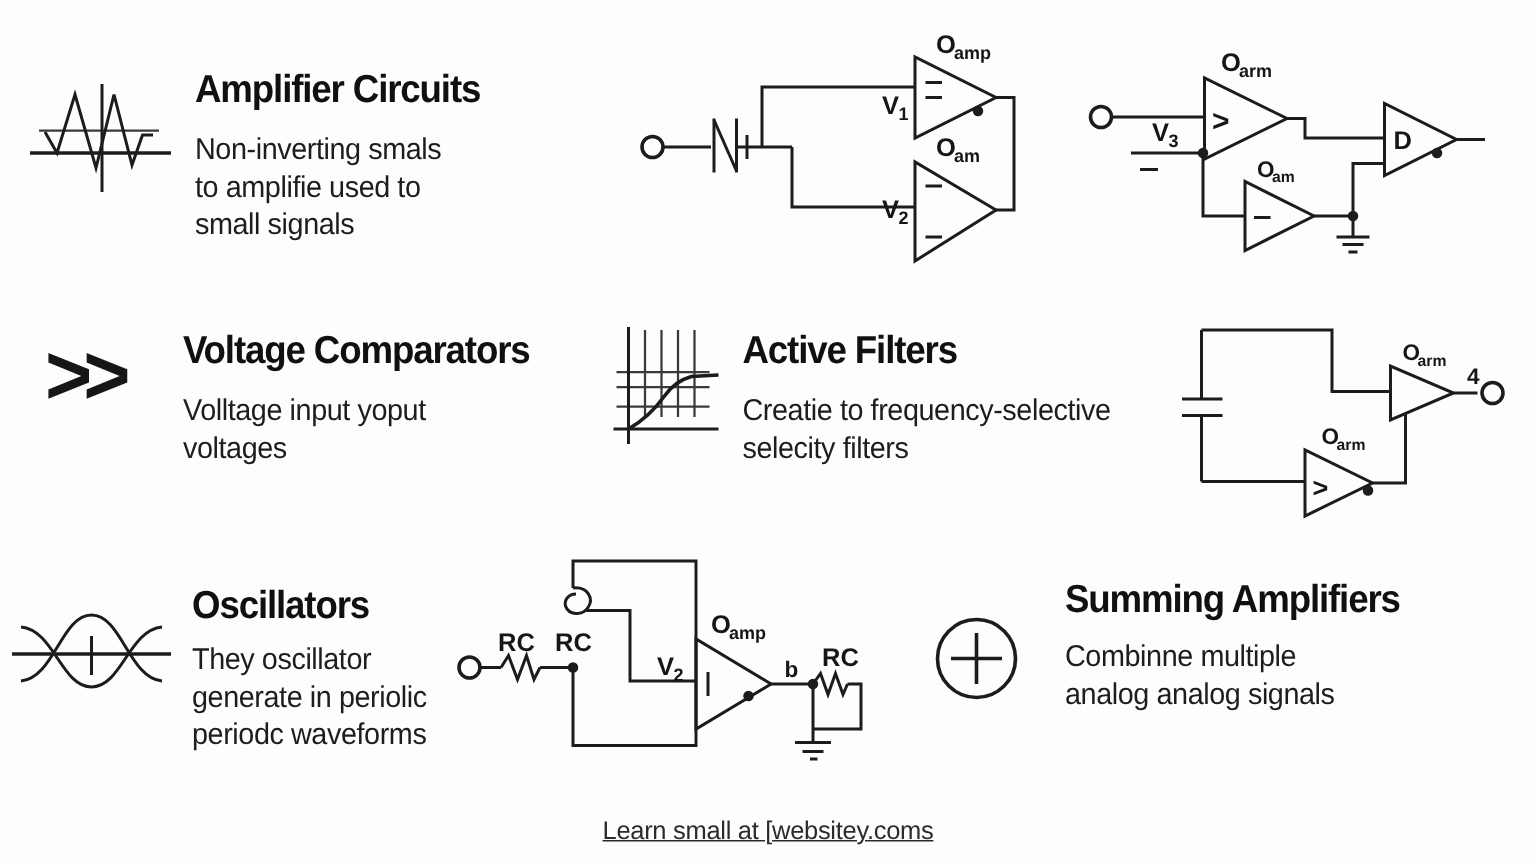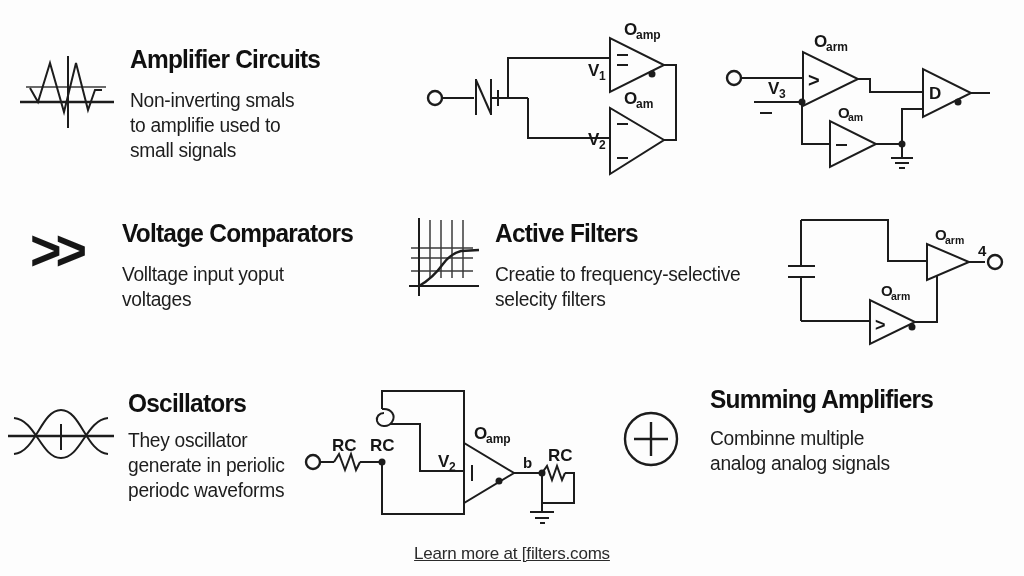--- a/index.html
+++ b/index.html
@@ -179,21 +179,21 @@
       <path class="wire" d="M8,56 C30,54 35,12 55,12 C75,12 80,54 102,56"></path>
     </svg>
   </div>
   <div class="sec-title" style="left:128px; top:388px;">Oscillators</div>
   <div class="sec-lines" style="left:128px; top:428px;">
     <div>They oscillator</div>
     <div>generate in periolic</div>
     <div>periodc waveforms</div>
   </div>
 
-  <div class="abs" style="left:302px; top:379px;">
+  <div class="abs" style="left:302px; top:362px;">
     <svg width="300" height="155" viewBox="0 0 300 155">
       <circle class="term" cx="11" cy="83" r="7"></circle>
       <line class="wire" x1="18" y1="83" x2="32" y2="83"></line>
       <polyline class="wire" points="32,83 37,75 43,91 49,75 54,91 58,83"></polyline>
       <line class="wire" x1="58" y1="83" x2="80" y2="83"></line>
       <circle class="node" cx="80" cy="83" r="3.5"></circle>
       <polyline class="wire" points="80,83 80,135 162,135 162,12 80,12 80,30"></polyline>
       <path class="wire" d="M80,30 C90,29 94,37 90,43 C86,49 77,48 75,42 C74,38 77,34 82,34"></path>
       <polyline class="wire" points="88,45 118,45 118,92 162,92"></polyline>
       <polygon class="wire" points="162,64 162,124 212,94" fill="none"></polygon>
@@ -224,15 +224,15 @@
       <line class="wire-thick" x1="12" y1="29" x2="46" y2="29"></line>
       <line class="wire-thick" x1="29" y1="12" x2="29" y2="46"></line>
     </svg>
   </div>
   <div class="sec-title" style="left:710px; top:384px;">Summing Amplifiers</div>
   <div class="sec-lines" style="left:710px; top:426px;">
     <div>Combinne multiple</div>
     <div>analog analog signals</div>
   </div>
 
-  <div class="footer-link">Learn more at [filters.coms</div>
+  <div class="footer-link">Learn small at [websitey.coms</div>
 
 </div>
 
 </body></html>

